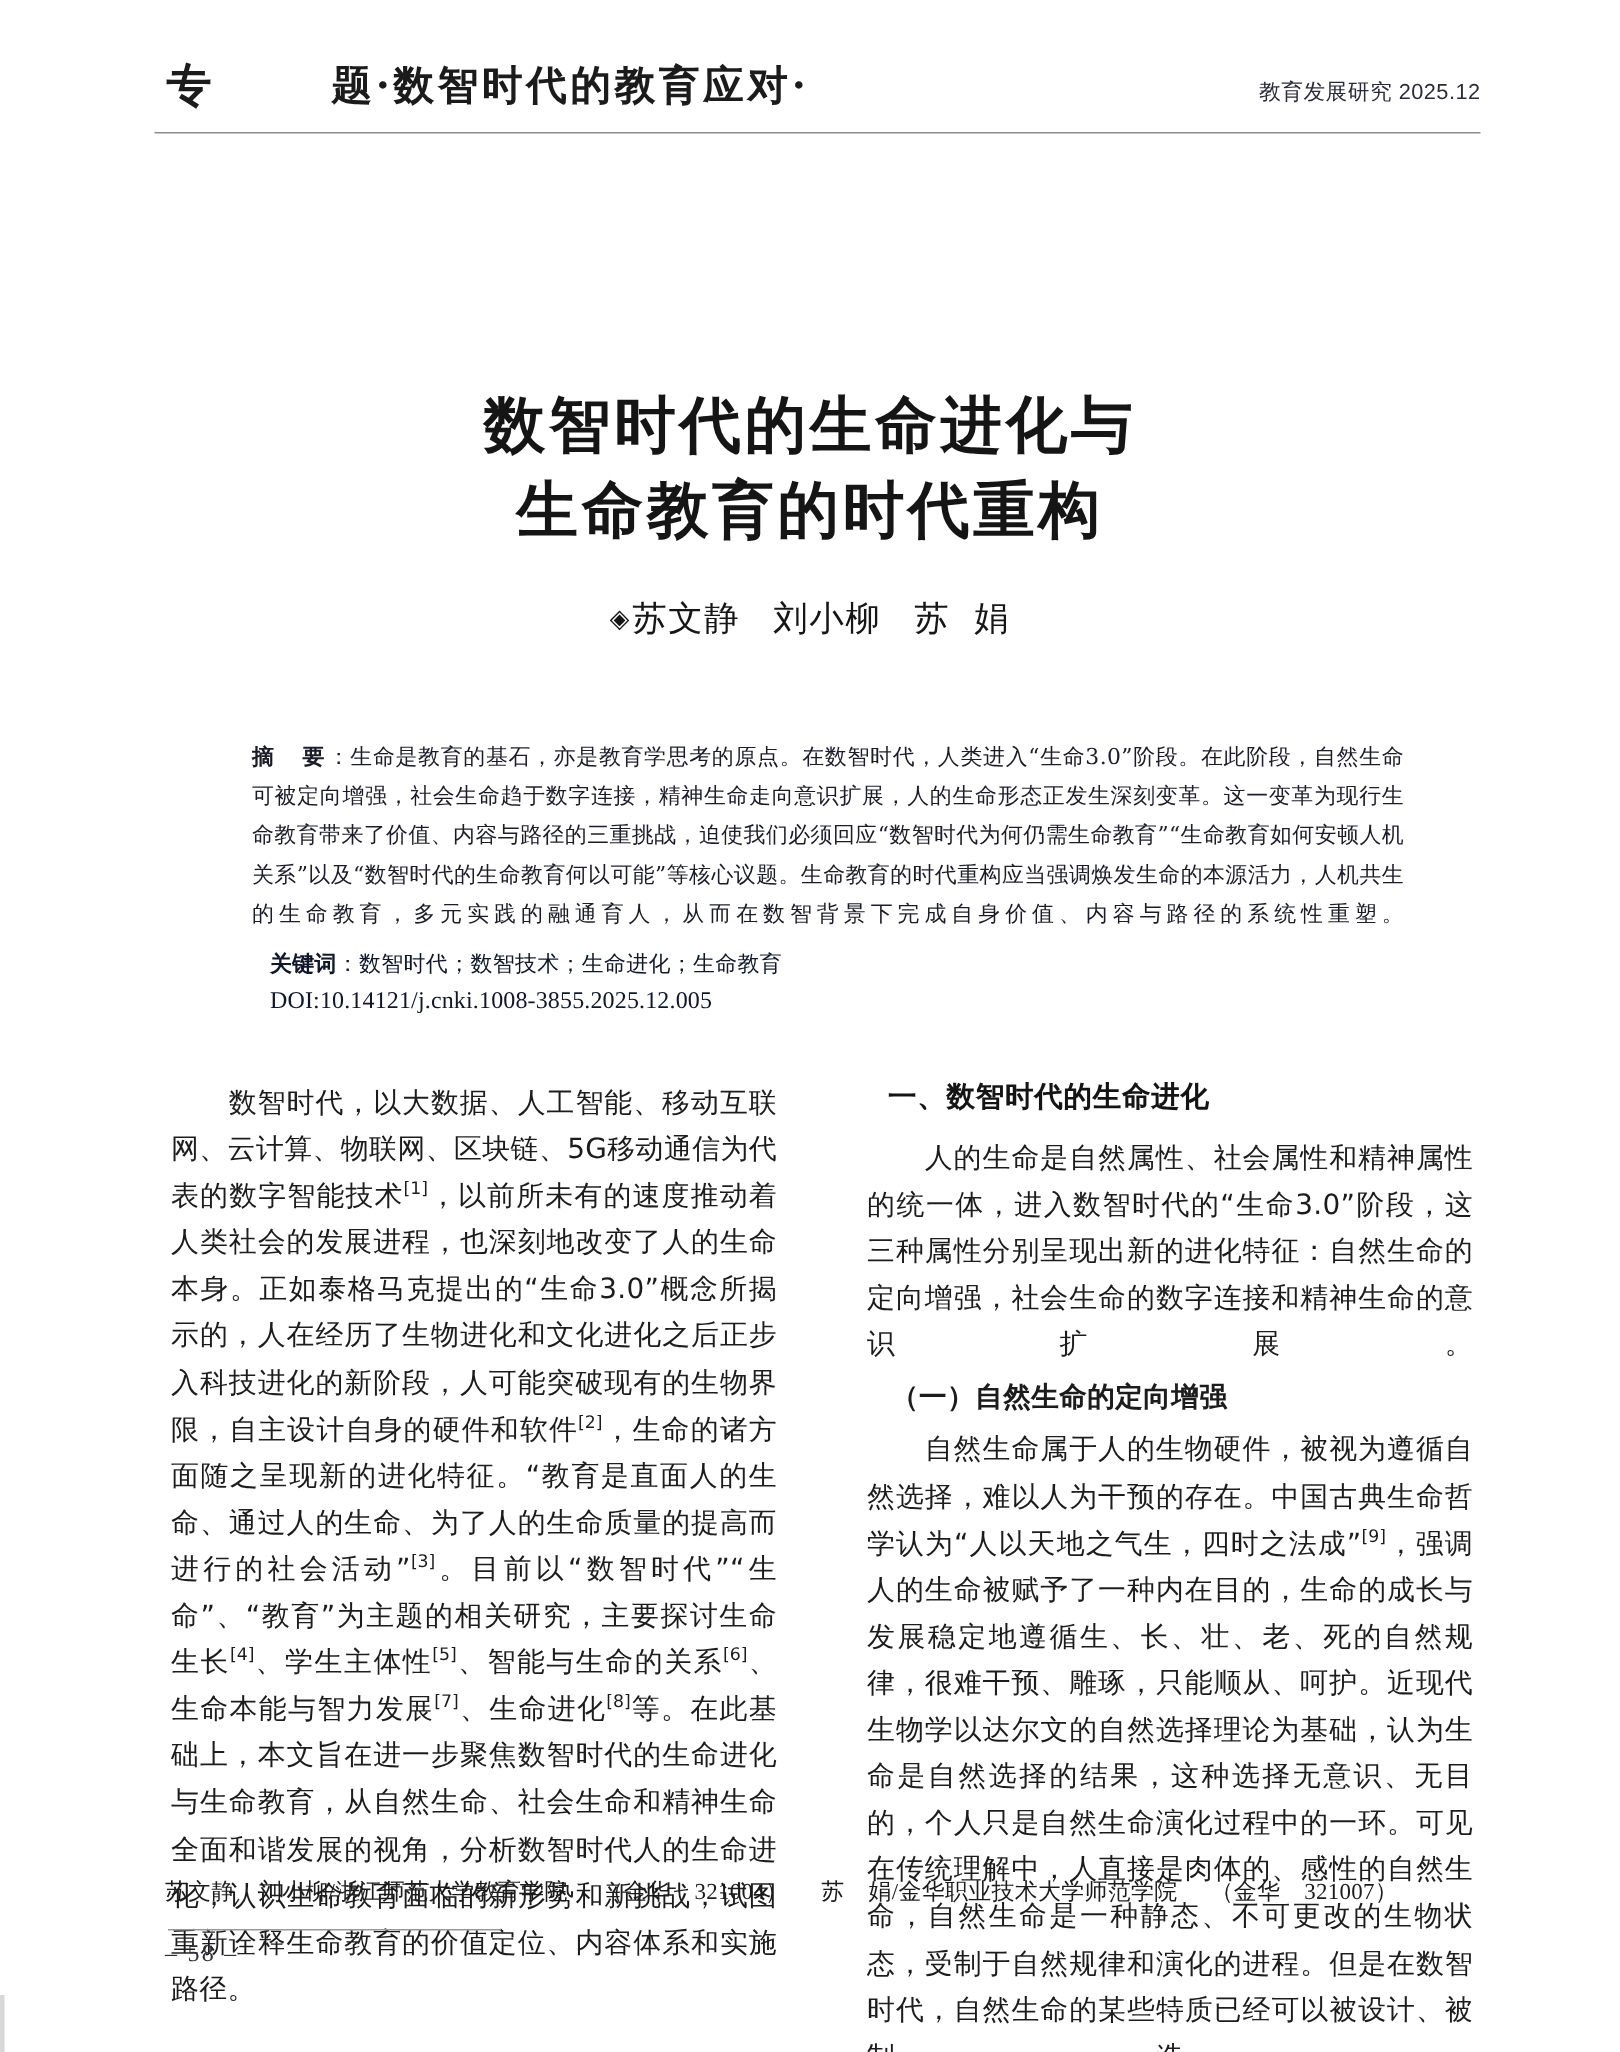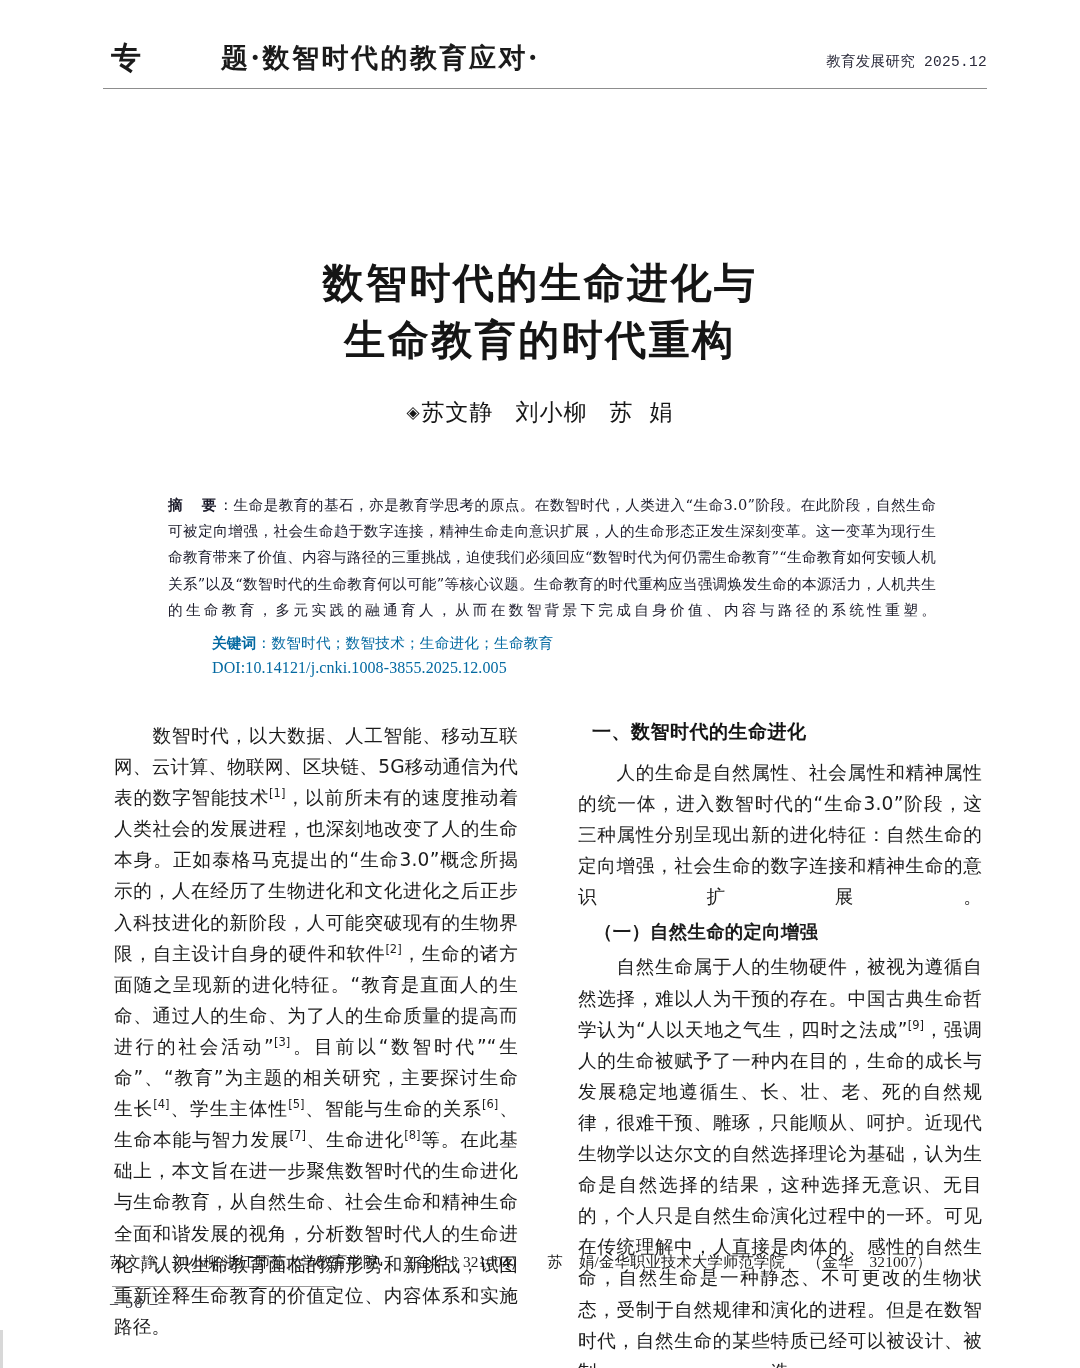--- a/index.html
+++ b/index.html
@@ -50,21 +50,21 @@
     font-size: 27px;
     line-height: 40px;
     letter-spacing: 2.5px;
     color: #1b1b1b;
     white-space: nowrap;
   }
   .rh-journal {
     position: absolute;
     right: 0px;
     top: 16px;
-    font-family: Liberation Mono, monospace;
+    font-family: Liberation Sans, sans-serif;
     font-size: 14.5px;
     letter-spacing: 0.3px;
     color: #2a2a3a;
     white-space: nowrap;
   }
   .rh-rule {
     position: absolute;
     left: 103px;
     top: 88px;
     width: 884px;
@@ -121,22 +121,22 @@
   }
   .abstract-para .lbl {
     font-weight: 700;
     letter-spacing: 2px;
   }
   .kw-line, .doi-line {
     font-family: "DejaVu Serif", "Liberation Serif", serif;
     font-size: 14.6px;
     line-height: 25px;
     letter-spacing: 0.25px;
-    color: #0369a1;
-    margin-left: 44px;
+    color: #0f172a;
+    margin-left: 12px;
   }
   .kw-line { margin-top: 7px; }
   .kw-line .lbl { font-weight: 700; }
   .doi-line {
     font-family: "Liberation Serif", "DejaVu Serif", serif;
     letter-spacing: 0.1px;
     font-size: 16px;
   }
 
   

